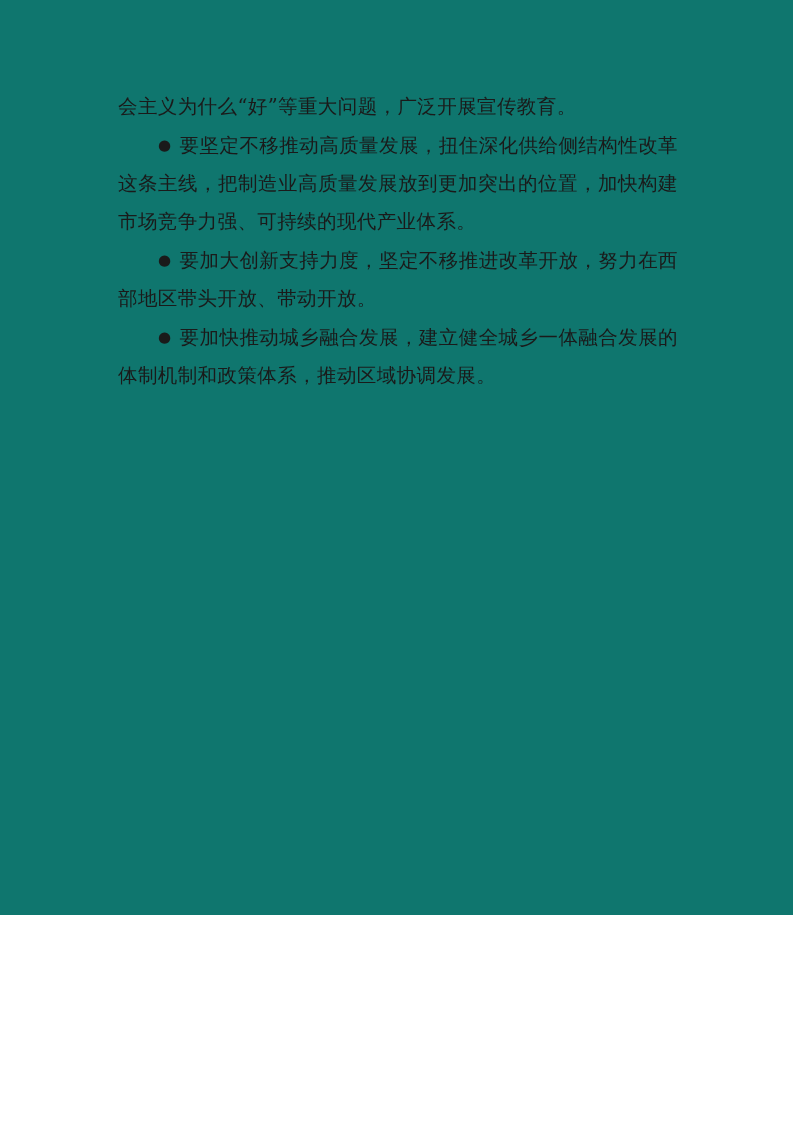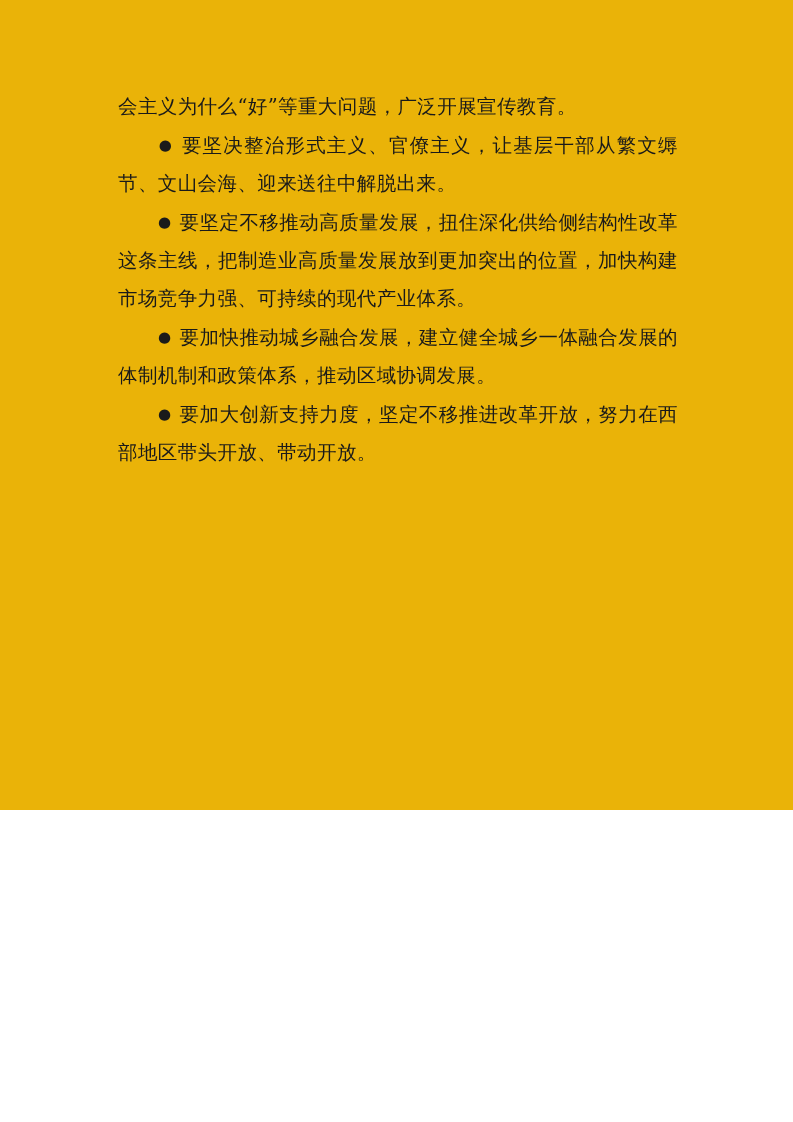--- a/index.html
+++ b/index.html
@@ -3,22 +3,22 @@
 <meta charset="utf-8">
 <style>
   html, body {
     margin: 0;
     padding: 0;
     background: #ffffff;
   }
   .page {
     position: relative;
     width: 793px;
-    height: 810px;
-    background: #eab308;
+    height: 915px;
+    background: #0f766e;
     box-sizing: border-box;
     font-family: "DejaVu Serif", "Liberation Serif", serif;
     color: #1a1a1a;
     overflow: hidden;
   }
   .content {
     position: absolute;
     left: 118px;
     top: 88px;
     width: 560px;
@@ -64,26 +64,25 @@
 </style>
 </head>
 <body>
 
 <div class="page">
 
   <div class="content">
 
     <p class="para first">会主义为什么“好”等重大问题，广泛开展宣传教育。</p>
 
-    <p class="para bulleted"><span class="bullet-indent"></span><span class="bullet-dot">●</span><span class="bullet-gap"></span><span>要坚决整治形式主义、官僚主义，让基层干部从繁文缛节、文山会海、迎来送往中解脱出来。</span></p>
 
     <p class="para bulleted"><span class="bullet-indent"></span><span class="bullet-dot">●</span><span class="bullet-gap"></span><span>要坚定不移推动高质量发展，扭住深化供给侧结构性改革这条主线，把制造业高质量发展放到更加突出的位置，加快构建市场竞争力强、可持续的现代产业体系。</span></p>
 
+    <p class="para bulleted"><span class="bullet-indent"></span><span class="bullet-dot">●</span><span class="bullet-gap"></span><span>要加大创新支持力度，坚定不移推进改革开放，努力在西部地区带头开放、带动开放。</span></p>
+
     <p class="para bulleted"><span class="bullet-indent"></span><span class="bullet-dot">●</span><span class="bullet-gap"></span><span>要加快推动城乡融合发展，建立健全城乡一体融合发展的体制机制和政策体系，推动区域协调发展。</span></p>
-
-    <p class="para bulleted"><span class="bullet-indent"></span><span class="bullet-dot">●</span><span class="bullet-gap"></span><span>要加大创新支持力度，坚定不移推进改革开放，努力在西部地区带头开放、带动开放。</span></p>
 
 
   </div>
 
   <div class="page-number">2</div>
 
 </div>
 
 </body></html>

